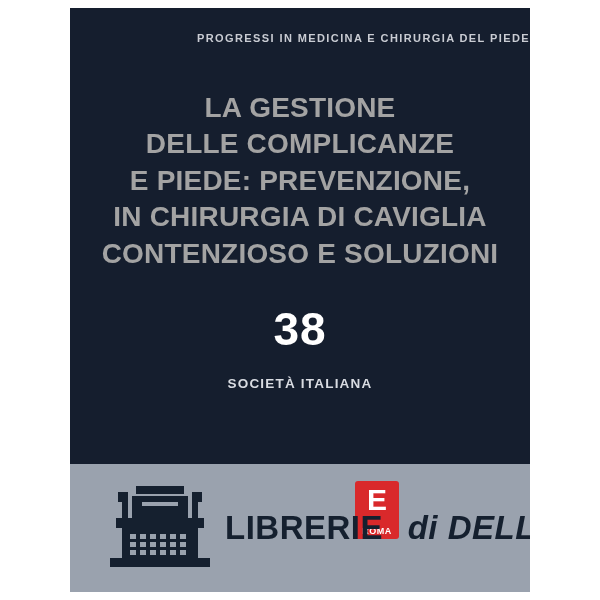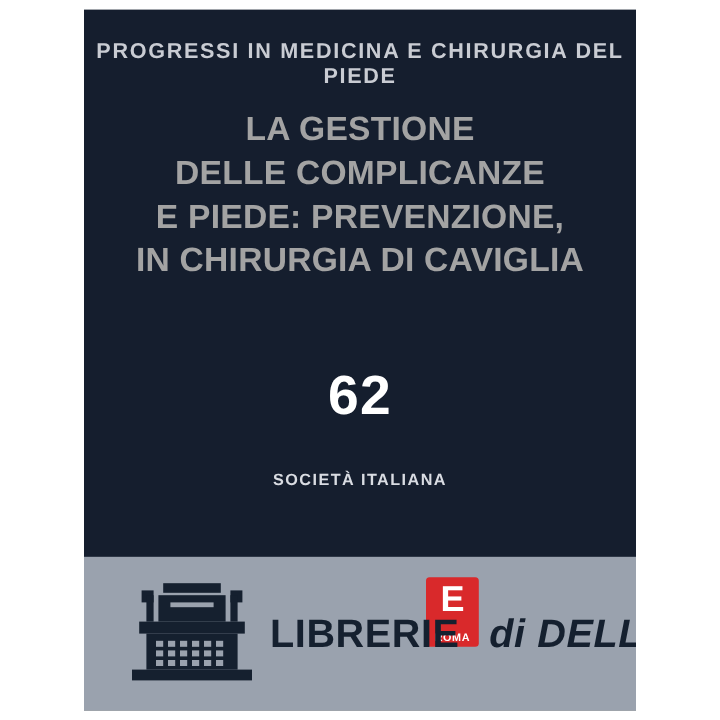--- a/index.html
+++ b/index.html
@@ -30,23 +30,23 @@
     height: 584px;
     background: #151e2e;
     overflow: hidden;
   }
 
   .series-line {
     position: absolute;
     top: 24px;
     left: 0;
     width: 100%;
-    text-align: center;
+    text-align: right;
     color: #c9ccd3;
-    font-size: 18px;
+    font-size: 11px;
     letter-spacing: 1.4px;
     font-weight: 700;
     text-transform: uppercase;
   }
 
   .title-block {
     position: absolute;
     top: 82px;
     left: 0;
     width: 100%;
@@ -70,21 +70,21 @@
     width: 100%;
     text-align: center;
     color: #ffffff;
     font-size: 46px;
     font-weight: 700;
     letter-spacing: 1px;
   }
 
   .society {
     position: absolute;
-    top: 382px;
+    top: 366px;
     left: 0;
     width: 100%;
     text-align: center;
     color: #d9dce2;
     font-size: 13.5px;
     font-weight: 700;
     line-height: 1.55;
     letter-spacing: 1.2px;
     text-transform: uppercase;
   }
@@ -166,23 +166,24 @@
 
   <div class="cover">
 
     <div class="series-line">Progressi in Medicina e Chirurgia del Piede</div>
 
     <div class="title-block">
       <span class="tline">LA GESTIONE</span>
       <span class="tline">DELLE COMPLICANZE</span>
       <span class="tline">E PIEDE: PREVENZIONE,</span>
       <span class="tline">IN CHIRURGIA DI CAVIGLIA</span>
+      <span class="tline">CONTENZIOSO E SOLUZIONI</span>
     </div>
 
-    <div class="number">62</div>
+    <div class="number">38</div>
 
     <div class="society">
       <span>Società Italiana</span>
     </div>
 
     <div class="publisher-band">
 
       <div class="typewriter-icon">
         <svg viewBox="0 0 108 98" width="108" height="98" aria-hidden="true">
           <g fill="#15202f">

